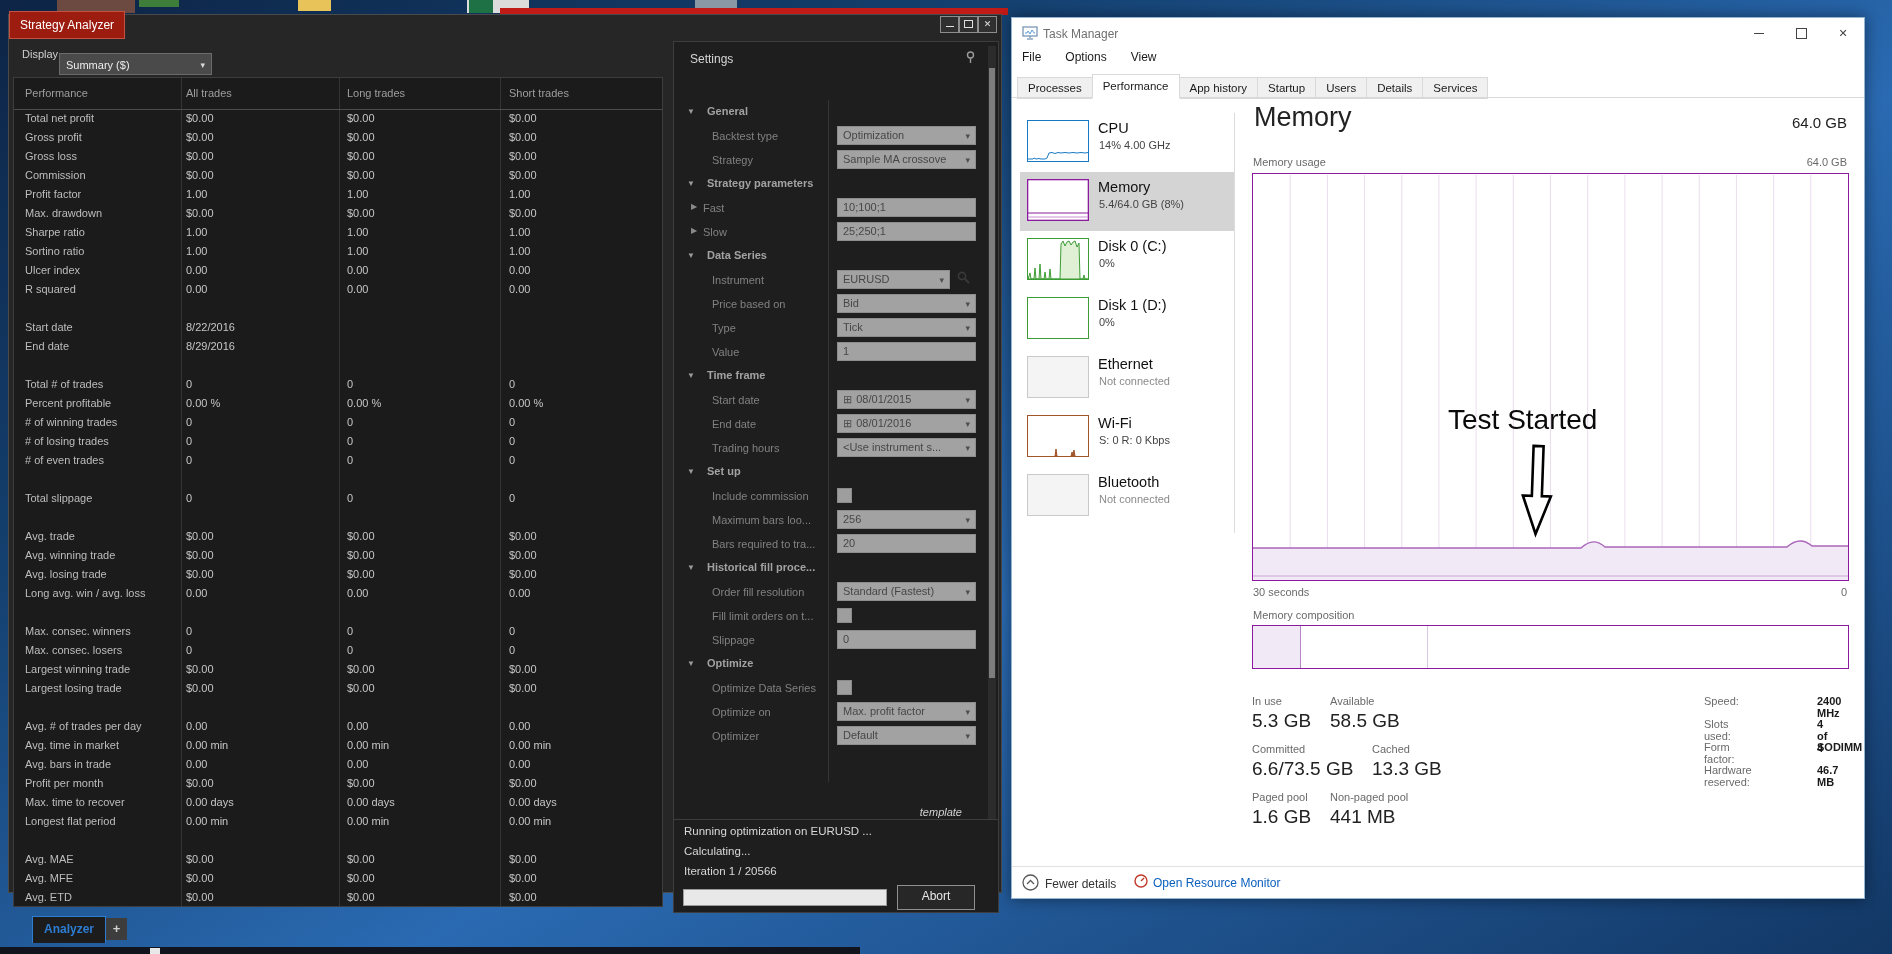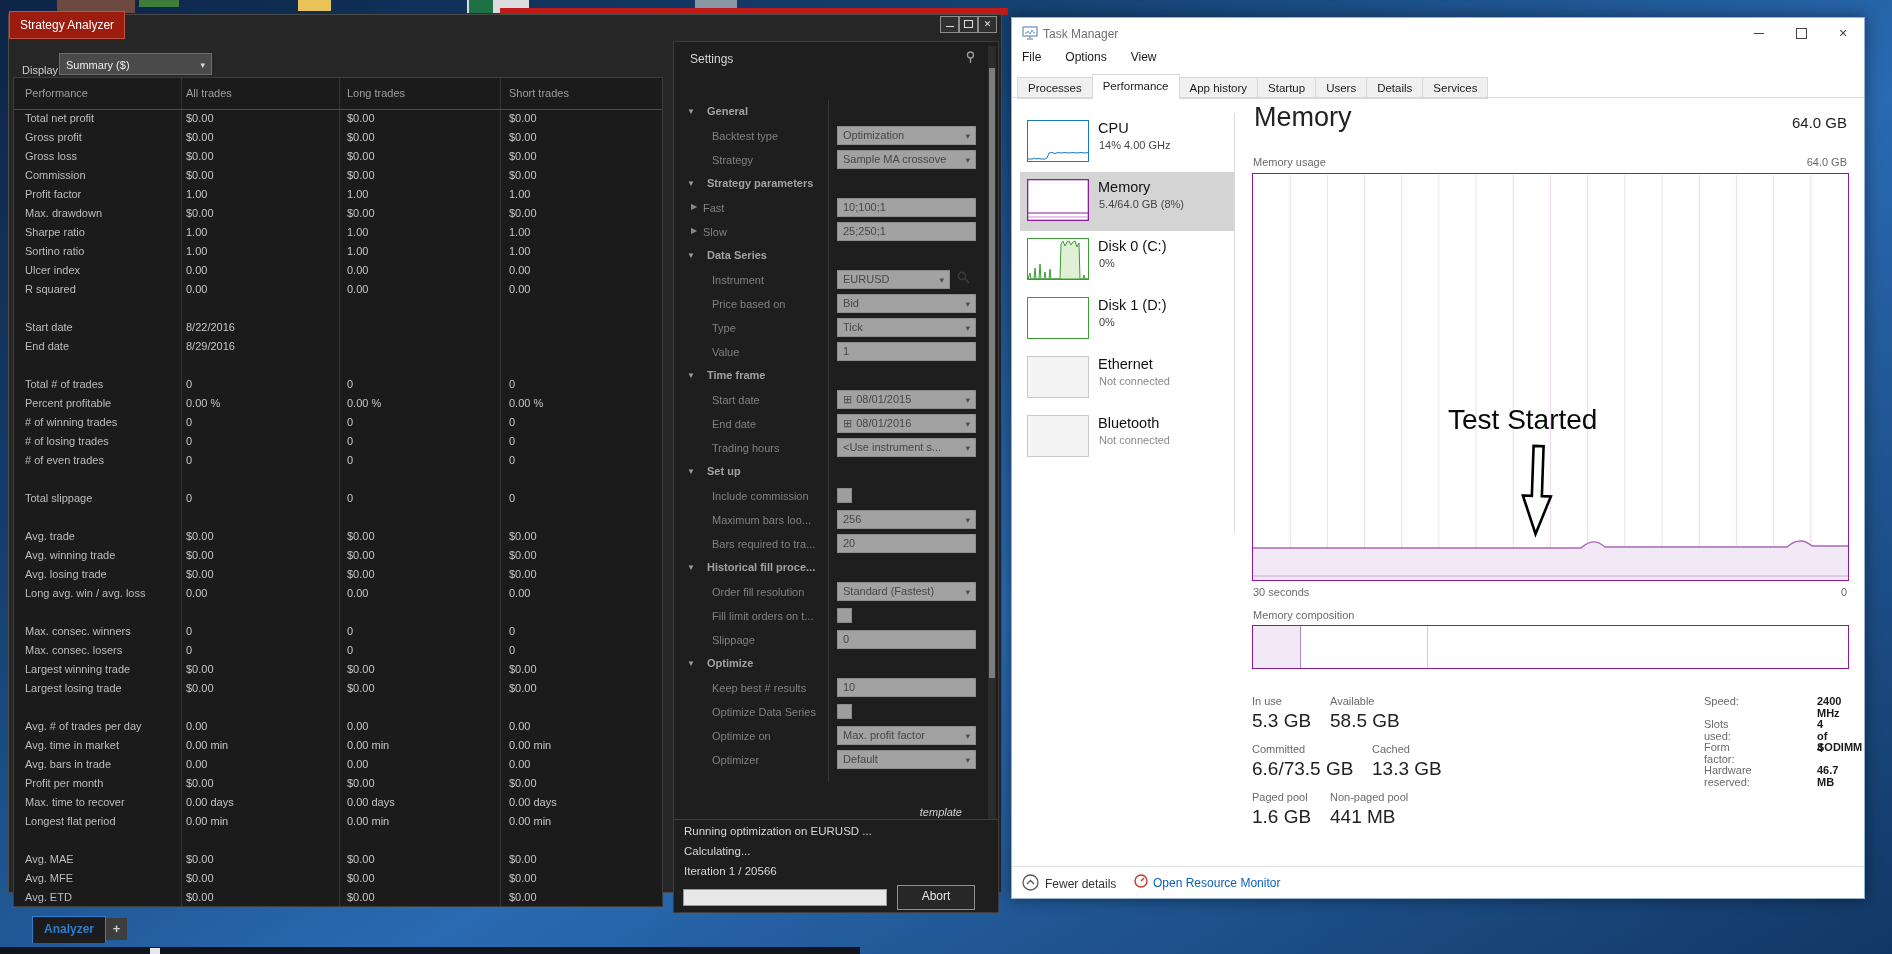--- a/index.html
+++ b/index.html
@@ -9,21 +9,21 @@
   .abs{position:absolute;}
   
   .desk-frag{position:absolute;z-index:0;}
   
   #sa-win{position:absolute;left:8px;top:14px;width:994px;height:879px;background:#262626;
           border:1px solid #4a4a4a;z-index:2;box-sizing:border-box;font-size:11px;color:#c4c4c4;}
   #sa-titletab{position:absolute;left:0;top:-4px;height:26px;line-height:26px;padding:0 10px;
           background:#9c1c10;border:1px solid #c25143;color:#fff;font-size:12px;}
   .sa-winbtn{position:absolute;top:1px;width:17px;height:15px;border:1px solid #8e8e8e;
           color:#e2e2e2;font-size:9px;text-align:center;line-height:14px;background:#303030;}
-  #sa-display-label{position:absolute;left:13px;top:33px;color:#cfcfcf;margin-top:16px;}
+  #sa-display-label{position:absolute;left:13px;top:33px;color:#cfcfcf;}
   #sa-display-dd{position:absolute;left:50px;top:38px;width:153px;height:22px;background:#4a4a4a;
           border:1px solid #6b6b6b;color:#ececec;line-height:22px;padding:0 6px;box-sizing:border-box;}
   #sa-display-dd .chev{float:right;color:#d8d8d8;font-size:9px;}
   
   #sa-table{position:absolute;left:4px;top:62px;width:650px;height:830px;background:#1b1b1b;
           border:1px solid #3d3d3d;box-sizing:border-box;overflow:hidden;}
   .t-vline{position:absolute;top:0;bottom:0;width:1px;background:#343434;}
   #t-head{position:absolute;left:0;top:0;right:0;height:31px;border-bottom:1px solid #4d4d4d;color:#9e9e9e;}
   .t-h{position:absolute;top:9px;}
   #t-rows{position:absolute;left:0;top:32px;right:0;}
@@ -480,24 +480,20 @@
         </div>
         <div class="s-row">
           <span class="s-label">Slippage</span>
           <div class="s-ctl">0</div>
         </div>
         <div class="s-row">
           <span class="s-sec-arrow">▼</span>
           <span class="s-sec-label">Optimize</span>
         </div>
         <div class="s-row">
-          <span class="s-label">Keep best # results</span>
-          <div class="s-ctl">10</div>
-        </div>
-        <div class="s-row">
           <span class="s-label">Optimize Data Series</span>
           <span class="s-check"></span>
         </div>
         <div class="s-row">
           <span class="s-label">Optimize on</span>
           <div class="s-ctl"><span class="chev">▾</span><span>Max. profit factor</span></div>
         </div>
         <div class="s-row">
           <span class="s-label">Optimizer</span>
           <div class="s-ctl"><span class="chev">▾</span><span>Default</span></div>
@@ -590,20 +586,28 @@
           </svg></span>
         <div class="side-title">Disk 1 (D:)</div>
         <div class="side-sub">0%</div>
       </div>
       <div class="side-item">
         <span class="side-thumb"><svg width="62" height="42" viewBox="0 0 62 42">
             <rect x="0.5" y="0.5" width="61" height="41" fill="#f4f4f4" stroke="#c9c9c9"></rect>
           </svg></span>
         <div class="side-title">Ethernet</div>
         <div class="side-sub muted">Not connected</div>
+      </div>
+      <div class="side-item">
+        <span class="side-thumb"><svg width="62" height="42" viewBox="0 0 62 42">
+            <rect x="0.5" y="0.5" width="61" height="41" fill="#fff" stroke="#a2552b"></rect>
+            <path d="M28,41 29,34 30,41 Z M44,41 45,37 46,39 47,35 48,41 Z" fill="#a2552b" stroke="#a2552b"></path>
+          </svg></span>
+        <div class="side-title">Wi-Fi</div>
+        <div class="side-sub">S: 0 R: 0 Kbps</div>
       </div>
       <div class="side-item">
         <span class="side-thumb"><svg width="62" height="42" viewBox="0 0 62 42">
             <rect x="0.5" y="0.5" width="61" height="41" fill="#f4f4f4" stroke="#c9c9c9"></rect>
           </svg></span>
         <div class="side-title">Bluetooth</div>
         <div class="side-sub muted">Not connected</div>
       </div>
     </div>
   <div id="tm-side-sep"></div>

